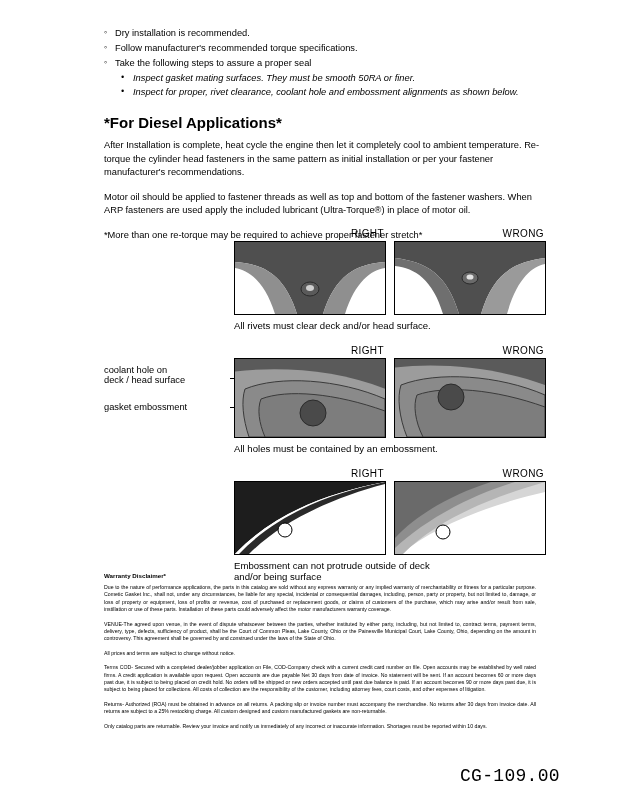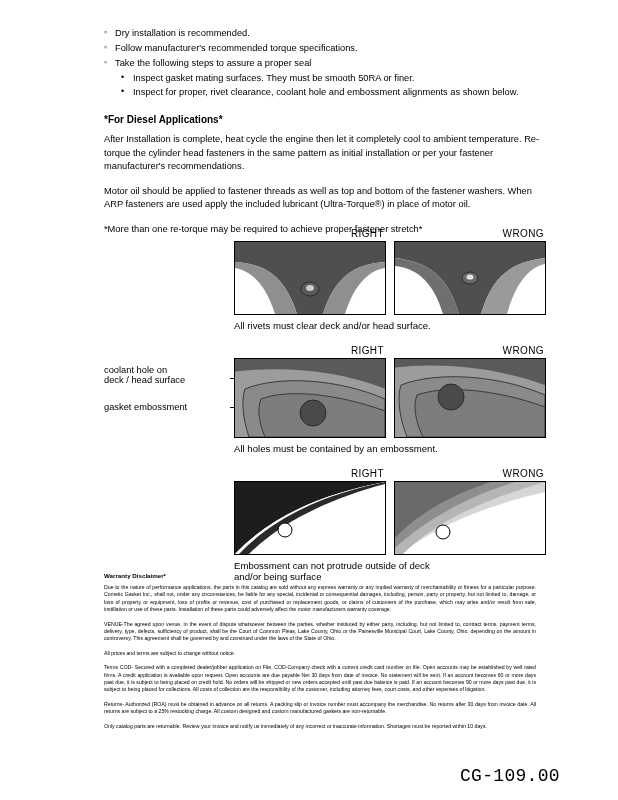--- a/index.html
+++ b/index.html
@@ -50,37 +50,38 @@
     content: "\25E6";
     position: absolute;
     left: 0;
     top: -1px;
     font-size: 9px;
   }
   ul.subbullets {
     list-style: none;
     margin: 1px 0 12px 0;
     padding: 0;
+    font-style: italic;
   }
   ul.subbullets > li {
     font-size: 9.3px;
     line-height: 14px;
     position: relative;
     padding-left: 12px;
     margin-left: 6px;
   }
   ul.subbullets > li:before {
     content: "\2022";
     position: absolute;
     left: 0;
     top: -1px;
     font-size: 9px;
   }
   h2.subtitle {
-    font-size: 10px;
+    font-size: 15px;
     font-weight: bold;
     margin: 15px 0 8px 0;
   }
   p.para {
     font-size: 9.3px;
     line-height: 13.6px;
     margin: 0 0 11px 0;
   }
   p.para.last {
     margin-bottom: 0;

